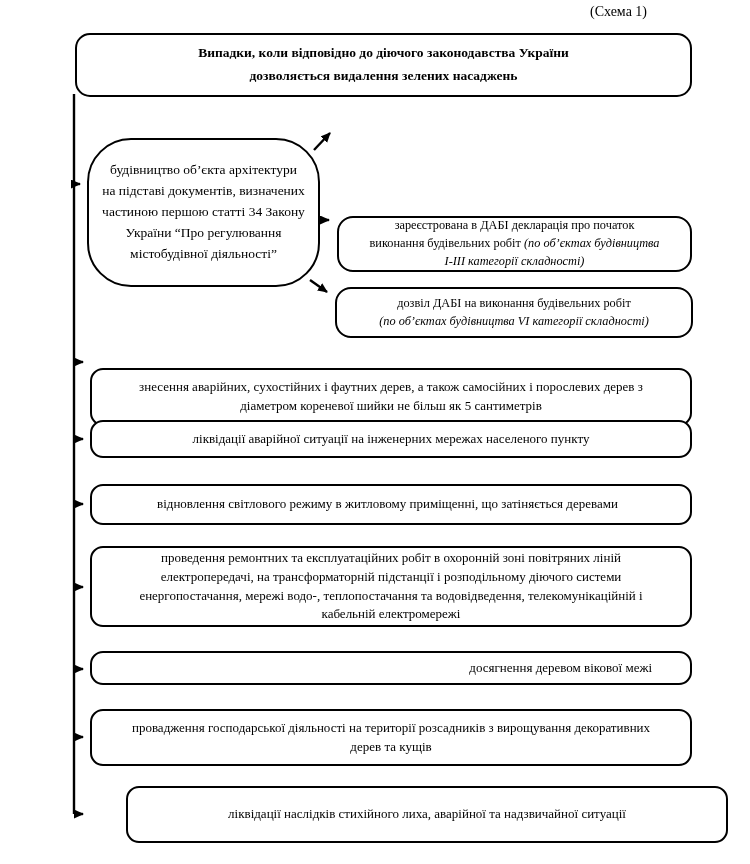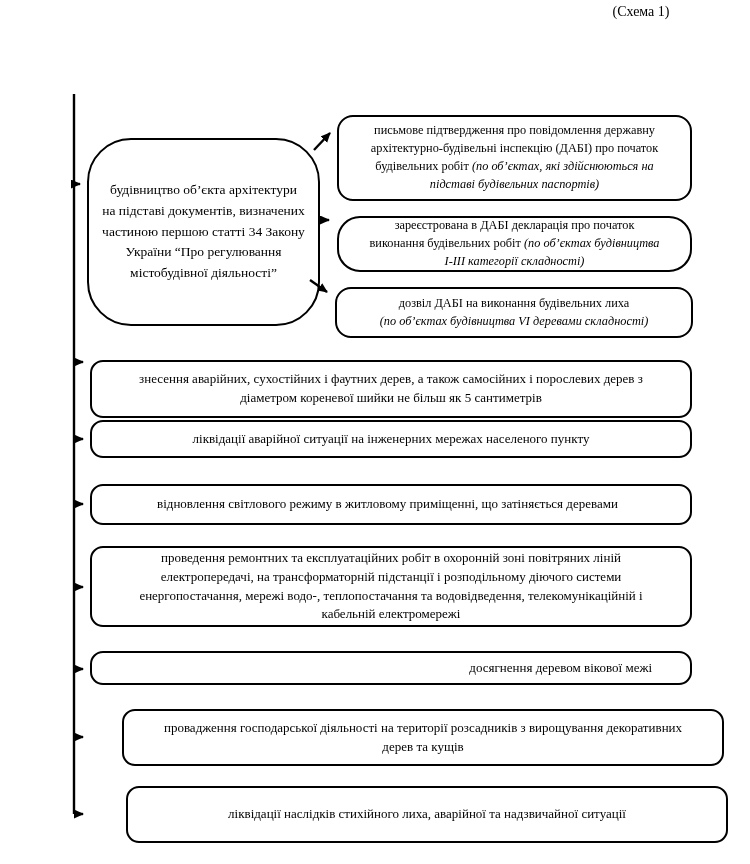--- a/index.html
+++ b/index.html
@@ -8,77 +8,75 @@
     position:relative; width:750px; height:864px; background:#ffffff;
     font-family:"Liberation Serif", serif; color:#000; overflow:hidden;
   }
   .box {
     position:absolute; background:#ffffff; border:2.5px solid #000;
     border-radius:13px; display:flex; flex-direction:column;
     align-items:center; justify-content:center; text-align:center;
     font-size:13px; line-height:1.45; z-index:2;
   }
   .scheme-label {
-    position:absolute; left:590px; top:4px; width:102px; text-align:center;
+    position:absolute; left:590px; top:4px; width:102px; text-align:left;
     font-size:14px; z-index:3;
   }
   .title-box { left:75px; top:33px; width:617px; height:64px;
     border-radius:15px; font-weight:bold; font-size:13.5px; line-height:1.7; }
-  .main-left-box { left:87px; top:138px; width:233px; height:188px;
+  .main-left-box { left:87px; top:138px; width:233px; height:149px;
     border-radius:44px; font-size:13.5px; line-height:1.55; padding:0 13px; }
   .permit-box { left:337px; width:355px; border-radius:16px;
     font-size:12.3px; line-height:1.45; padding:0 28px; display:block;
     display:flex; }
   .permit-1 { top:115px; height:86px; }
-  .permit-2 { top:216px; height:56px;border-radius:23px; }
+  .permit-2 { top:216px; height:56px; }
   .permit-3 { left:335px; top:287px; width:358px; height:51px; }
   .permit-box .wrap { display:inline; }
   .note { font-style:italic; }
   .case-box { left:90px; width:602px; padding:0 38px; }
-  .case-1 { top:360px; height:58px; }
+  .case-1 { top:368px; height:58px; }
   .case-2 { top:420px; height:38px; }
   .case-3 { top:484px; height:41px;padding-left:31px; }
   .case-4 { top:546px; height:81px; padding:0 30px; }
   .case-5 { top:651px; height:34px;align-items:flex-end; }
-  .case-6 { top:709px; height:57px;margin-left:32px; }
+  .case-6 { top:709px; height:57px; }
   .case-7 { top:786px; height:57px;margin-left:36px; }
   svg.connectors {
     position:absolute; left:0; top:0; z-index:4; pointer-events:none;
   }
 </style>
 </head>
 <body>
 
 <div class="canvas">
 
   <div class="scheme-label">(Схема 1)</div>
 
+  <div class="box title-box">
+    <div>Випадки, коли відповідно до діючого законодавства України</div>
+    <div>дозволяється видалення зелених насаджень</div>
+  </div>
 
   <div class="box main-left-box">
     <span>будівництво об’єкта архітектури на підставі документів, визначених частиною першою статті  34 Закону України “Про регулювання містобудівної діяльності”</span>
   </div>
 
-  <div class="box permit-box permit-1">
-    <div class="wrap">
-      <span>письмове підтвердження про повідомлення державну архітектурно-будівельні інспекцію (ДАБІ) про початок будівельних робіт</span>
-      <span class="note">(по об’єктах, які здійснюються на підставі будівельних паспортів)</span>
-    </div>
-  </div>
 
   <div class="box permit-box permit-2">
     <div class="wrap">
       <span>зареєстрована в ДАБІ декларація про початок виконання будівельних робіт</span>
       <span class="note">(по об’єктах будівництва I-III категорії складності)</span>
     </div>
   </div>
 
   <div class="box permit-box permit-3">
     <div class="wrap">
-      <span>дозвіл ДАБІ на виконання будівельних лиха</span><br>
-      <span class="note">(по об’єктах будівництва VI деревами складності)</span>
+      <span>дозвіл ДАБІ на виконання будівельних робіт</span><br>
+      <span class="note">(по об’єктах будівництва VI категорії складності)</span>
     </div>
   </div>
 
   <div class="box case-box case-1">
     <span>знесення аварійних, сухостійних і фаутних дерев, а також самосійних і порослевих дерев з діаметром кореневої шийки не більш як 5 сантиметрів</span>
   </div>
   <div class="box case-box case-2">
     <span>ліквідації аварійної ситуації на інженерних мережах населеного пункту</span>
   </div>
   <div class="box case-box case-3">

